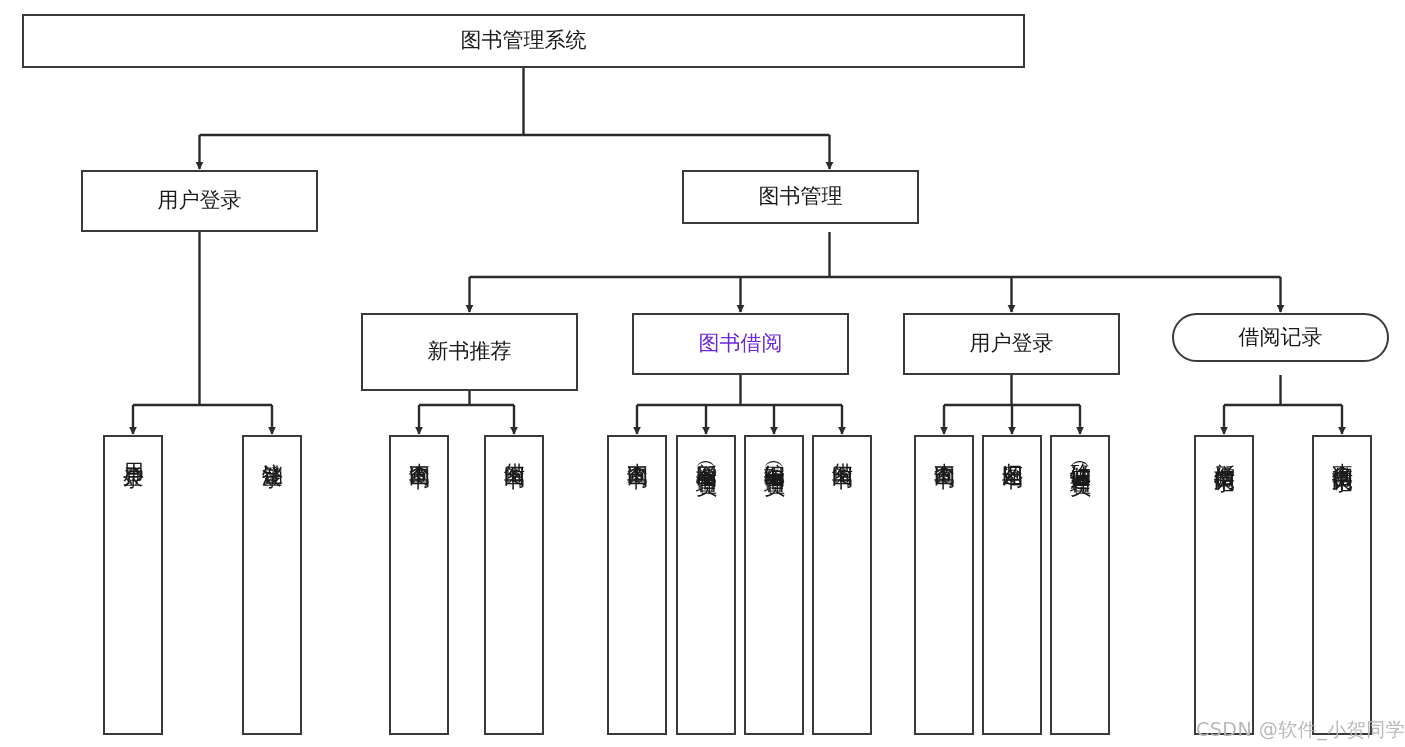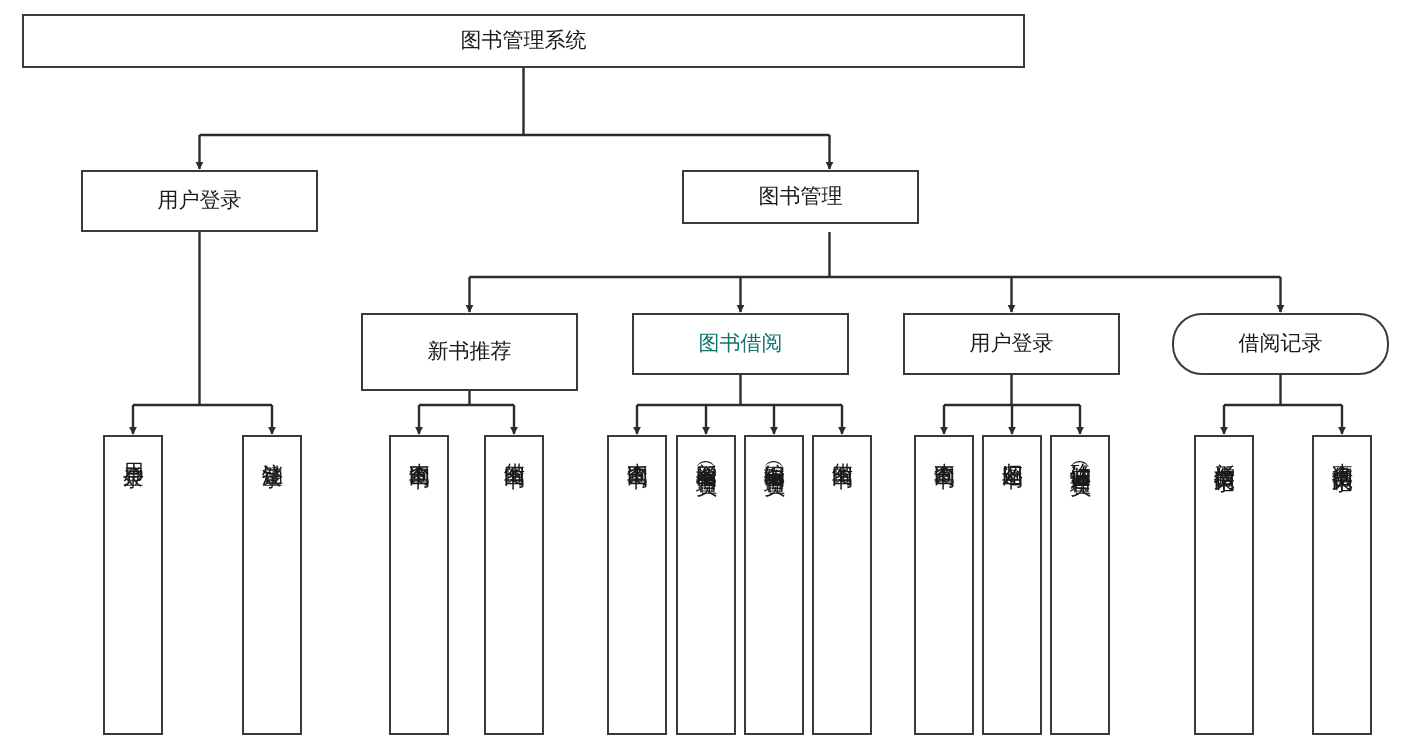--- a/index.html
+++ b/index.html
@@ -120,26 +120,26 @@
       <div class="node horizontal" style="left: 81px; top: 170px; width: 237px; height: 62px; border-color: rgb(58, 58, 58); background: rgb(255, 255, 255);">
         <span class="label" style="color: rgb(26, 26, 26);">用户登录</span>
       </div>
       <div class="node horizontal" style="left: 675px; top: 170px; width: 237px; height: 54px; border-color: rgb(58, 58, 58); background: rgb(255, 255, 255); margin-left: 7px;">
         <span class="label" style="color: rgb(26, 26, 26);">图书管理</span>
       </div>
       <div class="node horizontal" style="left: 361px; top: 313px; width: 217px; height: 78px; border-color: rgb(58, 58, 58); background: rgb(255, 255, 255);">
         <span class="label" style="color: rgb(26, 26, 26);">新书推荐</span>
       </div>
       <div class="node horizontal" style="left: 632px; top: 313px; width: 217px; height: 62px; border-color: rgb(58, 58, 58); background: rgb(255, 255, 255);">
-        <span class="label" style="color: #0f766e;">图书借阅</span>
+        <span class="label" style="color: #6d28d9;">图书借阅</span>
       </div>
       <div class="node horizontal" style="left: 903px; top: 313px; width: 217px; height: 62px; border-color: rgb(58, 58, 58); background: rgb(255, 255, 255);">
         <span class="label" style="color: rgb(26, 26, 26);">用户登录</span>
       </div>
-      <div class="node horizontal" style="left: 1172px; top: 313px; width: 217px; height: 62px; border-color: rgb(58, 58, 58); background: rgb(255, 255, 255); border-radius: 30px;">
+      <div class="node horizontal" style="left: 1172px; top: 313px; width: 217px; height: 49px; border-color: rgb(58, 58, 58); background: rgb(255, 255, 255); border-radius: 30px;">
         <span class="label" style="color: rgb(26, 26, 26);">借阅记录</span>
       </div>
       <div class="node vertical" style="left: 103px; top: 435px; width: 60px; height: 300px; border-color: rgb(58, 58, 58); background: rgb(255, 255, 255);">
         <span class="label" style="color: rgb(26, 26, 26);">用户登录</span>
       </div>
       <div class="node vertical" style="left: 242px; top: 435px; width: 60px; height: 300px; border-color: rgb(58, 58, 58); background: rgb(255, 255, 255);">
         <span class="label" style="color: rgb(26, 26, 26);">注销登录</span>
       </div>
       <div class="node vertical" style="left: 389px; top: 435px; width: 60px; height: 300px; border-color: rgb(58, 58, 58); background: rgb(255, 255, 255);">
         <span class="label" style="color: rgb(26, 26, 26);">查询图书</span>
@@ -168,13 +168,14 @@
       <div class="node vertical" style="left: 1050px; top: 435px; width: 60px; height: 300px; border-color: rgb(58, 58, 58); background: rgb(255, 255, 255);">
         <span class="label" style="color: rgb(26, 26, 26);">确认归还（管理员）</span>
       </div>
       <div class="node vertical" style="left: 1194px; top: 435px; width: 60px; height: 300px; border-color: rgb(58, 58, 58); background: rgb(255, 255, 255);">
         <span class="label" style="color: rgb(26, 26, 26);">新增借阅记录</span>
       </div>
       <div class="node vertical" style="left: 1312px; top: 435px; width: 60px; height: 300px; border-color: rgb(58, 58, 58); background: rgb(255, 255, 255);">
         <span class="label" style="color: rgb(26, 26, 26);">查询借阅记录</span>
       </div>
     </div>
+  <div class="watermark" style="left: 1196px; top: 717px; color: rgb(185, 185, 185);">CSDN @软件_小贺同学</div>
 </div>
 
 </body></html>

